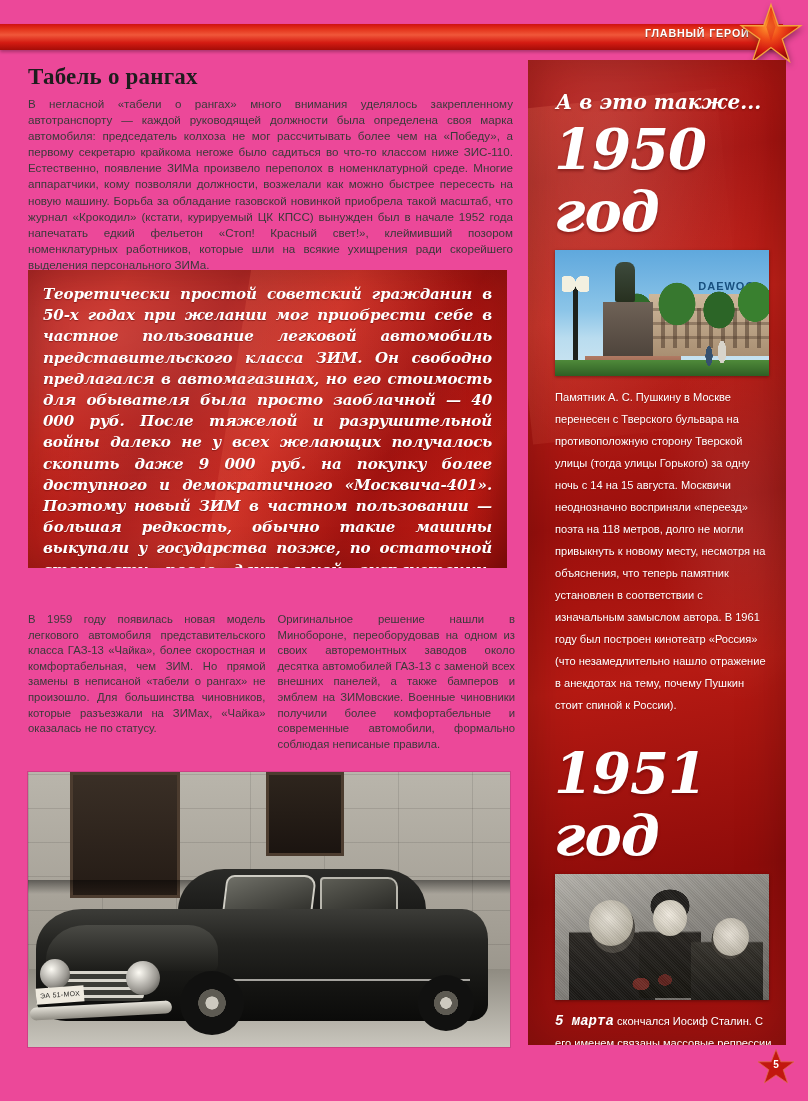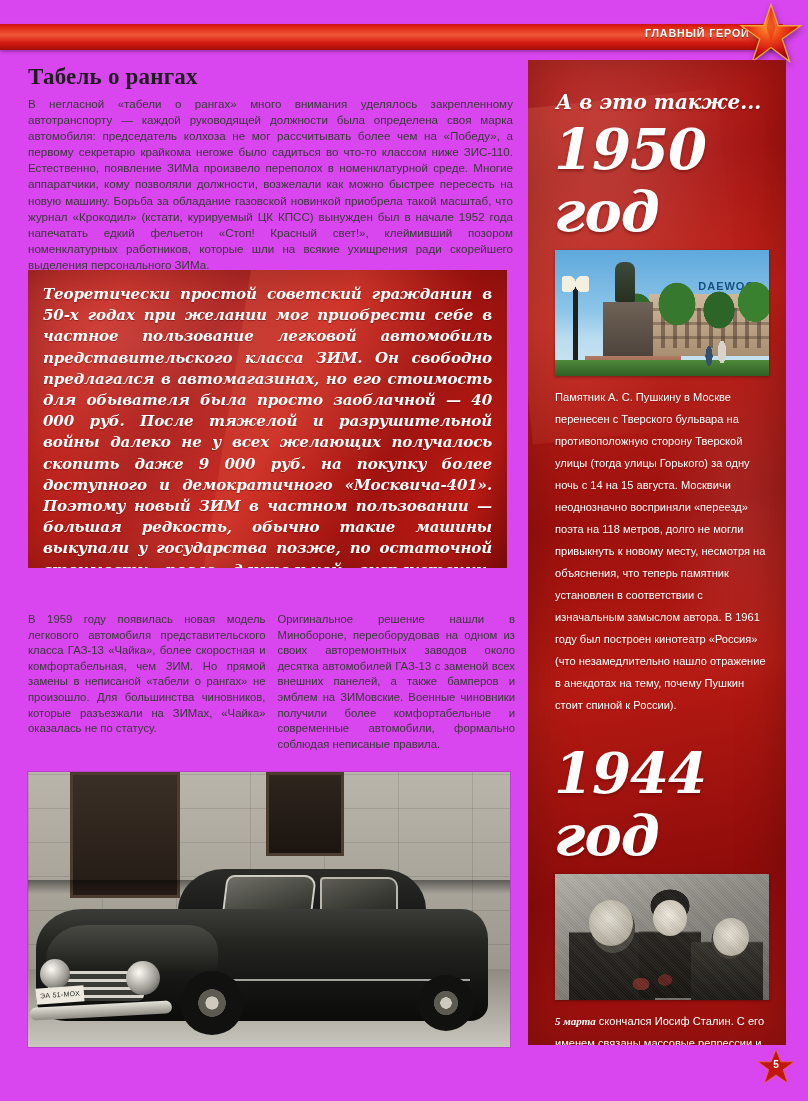--- a/index.html
+++ b/index.html
@@ -9,21 +9,21 @@
   }
   body {
     font-family: "Liberation Sans", sans-serif;
     -webkit-font-smoothing: antialiased;
   }
   .page {
     position: relative;
     width: 808px;
     height: 1101px;
     overflow: hidden;
-    background: #d946ef;
+    background: #ec4899;
   }
 
   
   .header-band {
     position: absolute;
     left: 0;
     top: 24px;
     width: 783px;
     height: 26px;
     background: linear-gradient(180deg,#cf1111 0%, #e23018 18%, #f0573a 42%, #d41b12 72%, #a50c08 100%);
@@ -357,24 +357,24 @@
 
   .sb-caption {
     font-size: 11.1px;
     line-height: 22px;
     color: #ffffff;
     margin: 2px 0 0 13px;
     width: 218px;
     text-shadow: 0 1px 1px rgba(90,0,0,.35);
   }
   .sb-caption .lead {
-    font-family: Liberation Serif, serif;
+    font-family: Liberation Mono, monospace;
     font-style: italic;
     font-weight: bold;
-    font-size: 11px;
+    font-size: 14px;
     margin-top: 21px;
   }
 
   
   .footer-star {
     position: absolute;
     right: 12px;
     bottom: 14px;
     width: 40px;
     height: 40px;
@@ -467,21 +467,21 @@
         <div class="ph-pedestal"></div>
         <div class="ph-statue"></div>
         <div class="ph-steps"></div>
         <div class="ph-lamp"></div>
         <div class="ph-grass"></div>
         <div class="ph-people"></div>
       </div>
 
       <div class="sb-caption">Памятник А. С. Пушкину в Москве перенесен с Тверского бульвара на противоположную сторону Тверской улицы (тогда улицы Горького) за одну ночь с 14 на 15 августа. Москвичи неоднозначно восприняли «переезд» поэта на 118 метров, долго не могли привыкнуть к новому месту, несмотря на объяснения, что теперь памятник установлен в соответствии с изначальным замыслом автора. В 1961 году был построен кинотеатр «Россия» (что незамедлительно нашло отражение в анекдотах на тему, почему Пушкин стоит спиной к России).</div>
 
-      <div class="sb-year second">1944 год</div>
+      <div class="sb-year second">1951 год</div>
 
       <div class="sb-photo bw">
         <div class="bw-base"></div>
         <div class="bw-man-l"></div>
         <div class="bw-face-l"></div>
         <div class="bw-child"></div>
         <div class="bw-face-c"></div>
         <div class="bw-man-r"></div>
         <div class="bw-face-r"></div>
         <div class="bw-flowers"></div>

